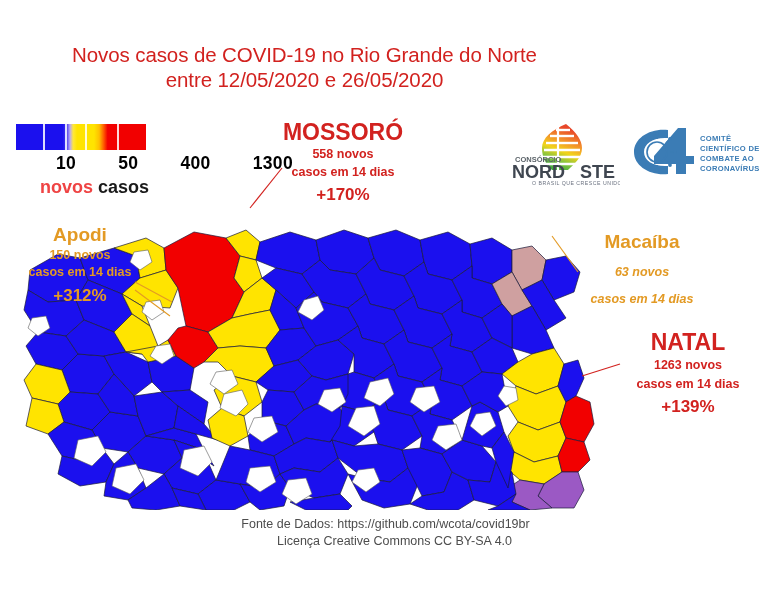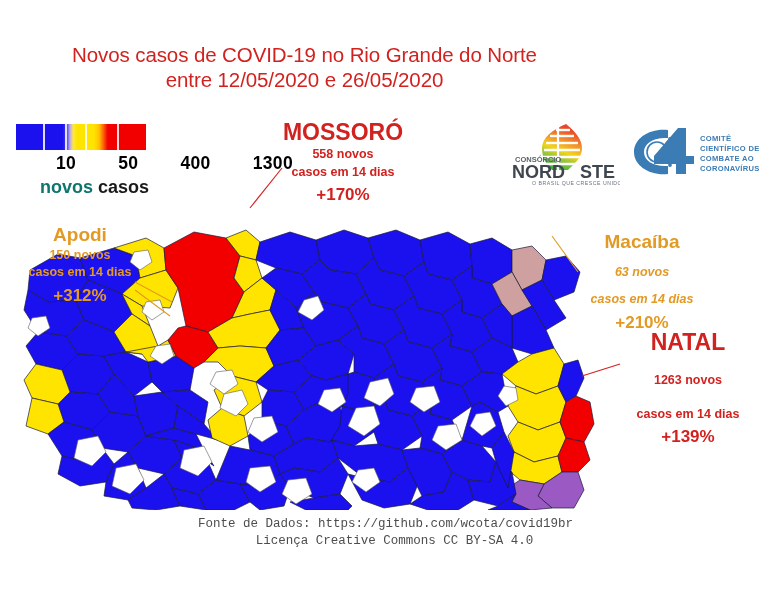--- a/index.html
+++ b/index.html
@@ -84,21 +84,21 @@
   #legend-ticklabels span { margin-right: 7px; margin-left: 30px; }
   #legend-ticklabels span:last-child { margin-right: 0; }
 
   #legend-caption {
     margin-top: 3px;
     margin-left: 24px;
     font-size: 18px;
     font-weight: bold;
     white-space: nowrap;
   }
-  #legend-caption .word-red { color: #0f766e; }
+  #legend-caption .word-red { color: #ef4444; }
   #legend-caption .word-black { color: #1a1a1a; }
 
   
   .callout { position: absolute; text-align: center; }
   .callout .c-name {
     font-weight: bold;
     line-height: 1.05;
   }
   .callout .c-cases {
     font-weight: bold;
@@ -123,34 +123,33 @@
 
   #callout-apodi { left: 18px; top: 225px; width: 124px; }
   #callout-apodi .c-cases { margin-top: 3px; }
   #callout-apodi .c-pct   { margin-top: 6px; }
 
   #callout-macaiba { left: 576px; top: 232px; width: 132px; }
   #callout-macaiba .c-cases { margin-top: 13px; font-style: italic; }
   #callout-macaiba .c-pct   { margin-top: 6px; }
 
   #callout-natal { left: 622px; top: 330px; width: 132px; }
-  #callout-natal .c-cases { margin-top: 19px; }
+  #callout-natal .c-cases { margin-top: 4px; }
   #callout-natal .c-pct   { margin-top: 6px; }
 
   
   #footer {
     position: absolute;
     left: 0;
     top: 516px;
     width: 771px;
     text-align: center;
     color: #4d4d4d;
     font-size: 12.5px;
     line-height: 17px;
-    font-family: Liberation Mono, monospace;
   }
   #footer-line2 { padding-left: 18px; }
 
   
   #logo-nordeste { position: absolute; left: 512px; top: 118px; width: 108px; height: 68px; }
   #logo-c4 { position: absolute; left: 624px; top: 122px; width: 142px; height: 60px; }
 
   
   #map-svg {
     position: absolute;
@@ -358,21 +357,20 @@
     <div class="c-name">Apodi</div>
     <div class="c-cases">150 novos</div>
     <div class="c-cases">casos em 14 dias</div>
     <div class="c-pct">+312%</div>
   </div>
 
   <div class="callout orange" id="callout-macaiba">
     <div class="c-name">Macaíba</div>
     <div class="c-cases">63 novos</div>
     <div class="c-cases">casos em 14 dias</div>
-    <div class="c-pct">+210%</div>
   </div>
 
   <div class="callout red" id="callout-natal">
     <div class="c-name">NATAL</div>
     <div class="c-cases">1263 novos</div>
     <div class="c-cases">casos em 14 dias</div>
     <div class="c-pct">+139%</div>
   </div>
 
   <svg id="logo-nordeste" viewBox="0 0 108 68">

